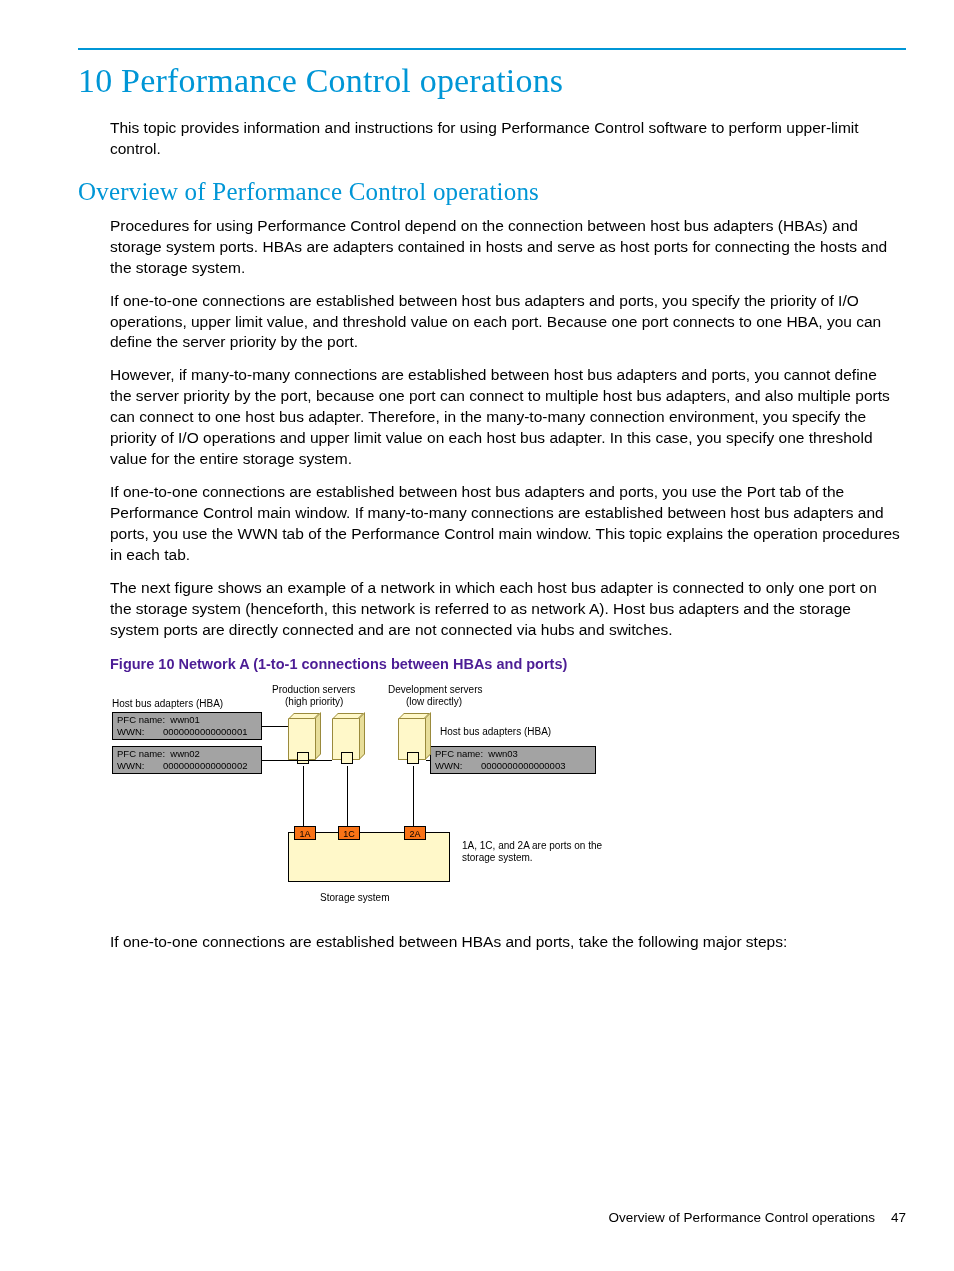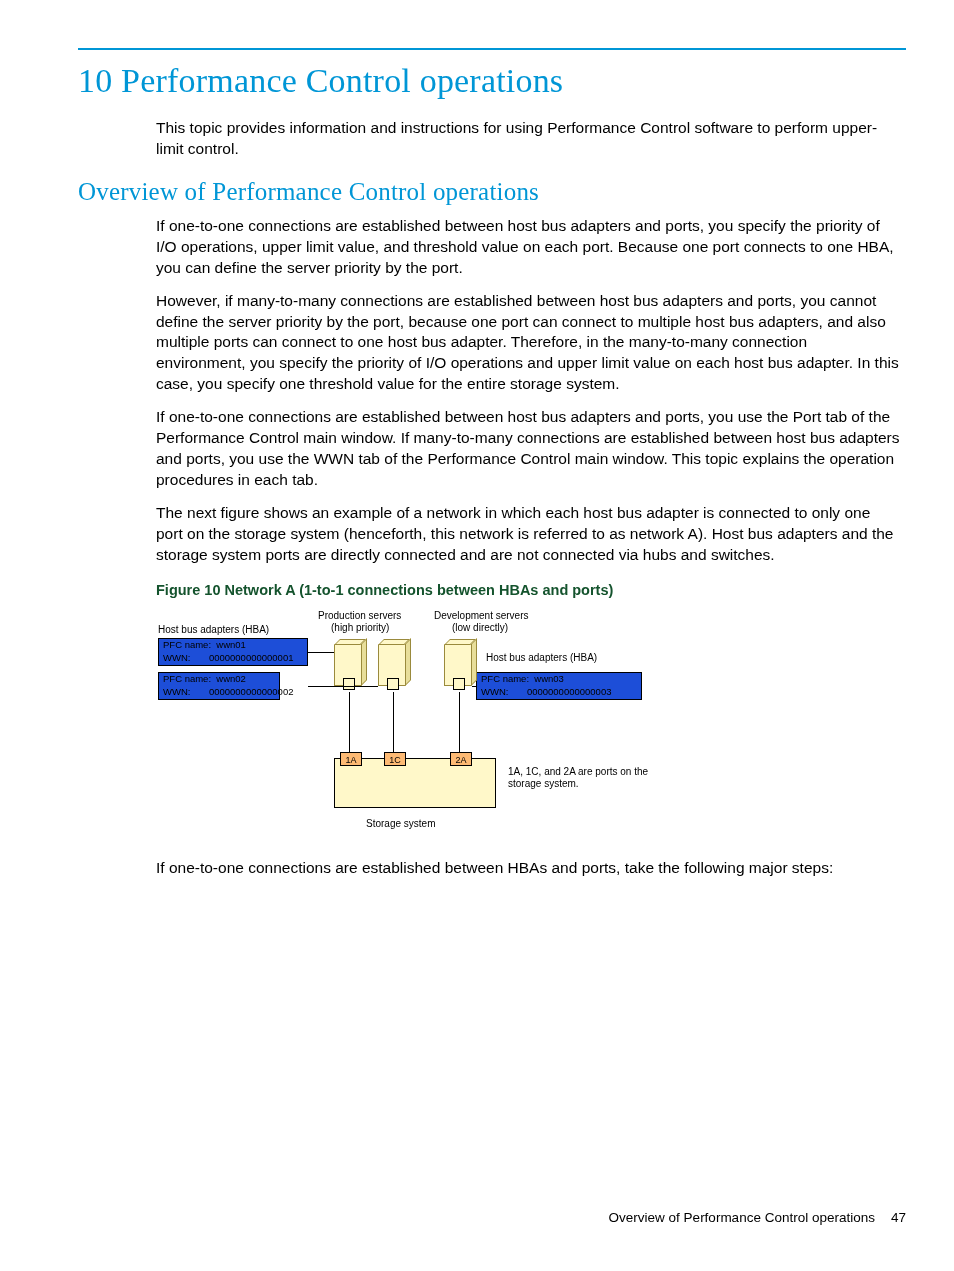--- a/index.html
+++ b/index.html
@@ -31,32 +31,32 @@
   }
   .h2 {
     font-family: Georgia, 'Times New Roman', serif;
     font-weight: 300;
     color: #0096D6;
     font-size: 25px;
     margin: 18px 0 10px 0;
     letter-spacing: 0.2px;
   }
   .body-block {
-    margin-left: 78px;
+    margin-left: 32px;
     margin-right: 6px;
   }
   .p {
     font-size: 15.5px;
     line-height: 1.35;
     margin: 0 0 12px 0;
   }
   .fig-caption {
     font-size: 14.5px;
     font-weight: bold;
-    color: #14532d;
+    color: #4c1d95;
     margin: 16px 0 12px 0;
   }
   .footer {
     position: absolute;
     bottom: 46px;
     right: 48px;
     font-size: 13.5px;
     margin-left: 20px;
   }
   .footer-gap { display:inline-block; width:16px; }
@@ -67,21 +67,21 @@
     height: 230px;
     margin: 0 0 18px 0;
     font-family: Arial, Helvetica, sans-serif;
   }
   .d-label { position:absolute; font-size:10px; color:#000; line-height:1.2; white-space:nowrap; }
   .hba-box {
     position:absolute; border:1px solid #000;
     font-size:9.5px; padding:2px 4px; box-sizing:border-box;
     display:flex; flex-direction:column; justify-content:center;
     line-height:1.3;
-    background:#1d4ed8;
+    background:#a3a3a3;
   }
   .server {
     position:absolute; width:28px; height:42px;
     background:#FFF8C9; border:1px solid #9A8A3C;
     box-sizing:border-box;
   }
   .server::before {
     content:""; position:absolute; top:-6px; left:2px; width:26px; height:6px;
     background:#FFF8C9; border:1px solid #9A8A3C; transform:skewX(-45deg);
     box-sizing:border-box;
@@ -94,40 +94,41 @@
   .server-port {
     position:absolute; width:10px; height:10px; border:1px solid #000;
     bottom:-5px; background:#FFF8C9;
   }
   .storage {
     position:absolute; border:1px solid #000; background:#FFF8C9;
     box-sizing:border-box;
   }
   .port-box {
     position:absolute; width:22px; height:14px; border:1px solid #000;
-    background:#fdba74; font-size:9px; text-align:center; line-height:14px;
+    background:#f97316; font-size:9px; text-align:center; line-height:14px;
     box-sizing:border-box;
   }
   .wire { position:absolute; background:#000; }
 </style>
 </head>
 <body>
 
 <div class="page">
   <div class="top-rule"></div>
 
   <h1 class="h1">10 Performance Control operations</h1>
 
   <div class="body-block">
     <p class="p">This topic provides information and instructions for using Performance Control software to perform upper-limit control.</p>
   </div>
 
   <h2 class="h2">Overview of Performance Control operations</h2>
 
   <div class="body-block">
+    <p class="p">Procedures for using Performance Control depend on the connection between host bus adapters (HBAs) and storage system ports. HBAs are adapters contained in hosts and serve as host ports for connecting the hosts and the storage system.</p>
     <p class="p">If one-to-one connections are established between host bus adapters and ports, you specify the priority of I/O operations, upper limit value, and threshold value on each port. Because one port connects to one HBA, you can define the server priority by the port.</p>
     <p class="p">However, if many-to-many connections are established between host bus adapters and ports, you cannot define the server priority by the port, because one port can connect to multiple host bus adapters, and also multiple ports can connect to one host bus adapter. Therefore, in the many-to-many connection environment, you specify the priority of I/O operations and upper limit value on each host bus adapter. In this case, you specify one threshold value for the entire storage system.</p>
     <p class="p">If one-to-one connections are established between host bus adapters and ports, you use the Port tab of the Performance Control main window. If many-to-many connections are established between host bus adapters and ports, you use the WWN tab of the Performance Control main window. This topic explains the operation procedures in each tab.</p>
   </div>
 
 
   <div class="body-block">
     <p class="p">The next figure shows an example of a network in which each host bus adapter is connected to only one port on the storage system (henceforth, this network is referred to as network A). Host bus adapters and the storage system ports are directly connected and are not connected via hubs and switches.</p>
 
     <div class="fig-caption">Figure 10 Network A (1-to-1 connections between HBAs and ports)</div>
@@ -139,21 +140,21 @@
       <span class="d-label" style="left:278px; top:0;">Development servers</span>
       <span class="d-label" style="left:296px; top:12px;">(low directly)</span>
 
       <span class="d-label" style="left:2px; top:14px;">Host bus adapters (HBA)</span>
       <span class="d-label" style="left:330px; top:42px;">Host bus adapters (HBA)</span>
 
       <div class="hba-box" style="left:2px; top:28px; width:150px; height:28px;">
         <div><span>PFC name:</span>&nbsp;&nbsp;<span>wwn01</span></div>
         <div><span>WWN:</span>&nbsp;&nbsp;&nbsp;&nbsp;&nbsp;&nbsp;&nbsp;<span>0000000000000001</span></div>
       </div>
-      <div class="hba-box" style="left:2px; top:62px; width:122px; height:28px;">
+      <div class="hba-box" style="left:2px; top:62px; width:150px; height:28px;">
         <div><span>PFC name:</span>&nbsp;&nbsp;<span>wwn02</span></div>
         <div><span>WWN:</span>&nbsp;&nbsp;&nbsp;&nbsp;&nbsp;&nbsp;&nbsp;<span>0000000000000002</span></div>
       </div>
 
       <div class="hba-box" style="left:320px; top:62px; width:166px; height:28px;">
         <div><span>PFC name:</span>&nbsp;&nbsp;<span>wwn03</span></div>
         <div><span>WWN:</span>&nbsp;&nbsp;&nbsp;&nbsp;&nbsp;&nbsp;&nbsp;<span>0000000000000003</span></div>
       </div>
 
       <div class="server" style="left:178px; top:34px;">

